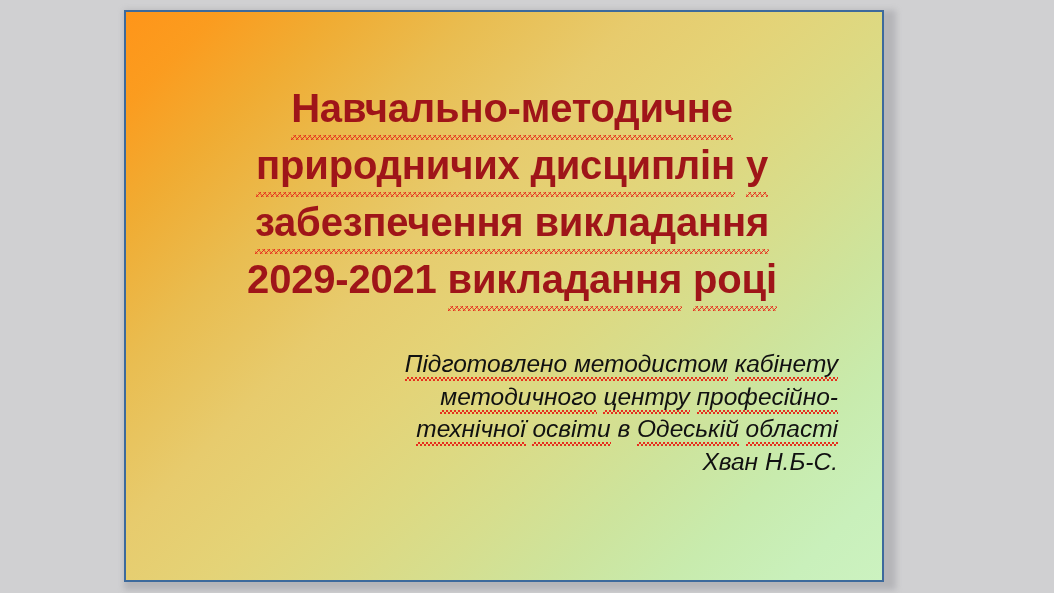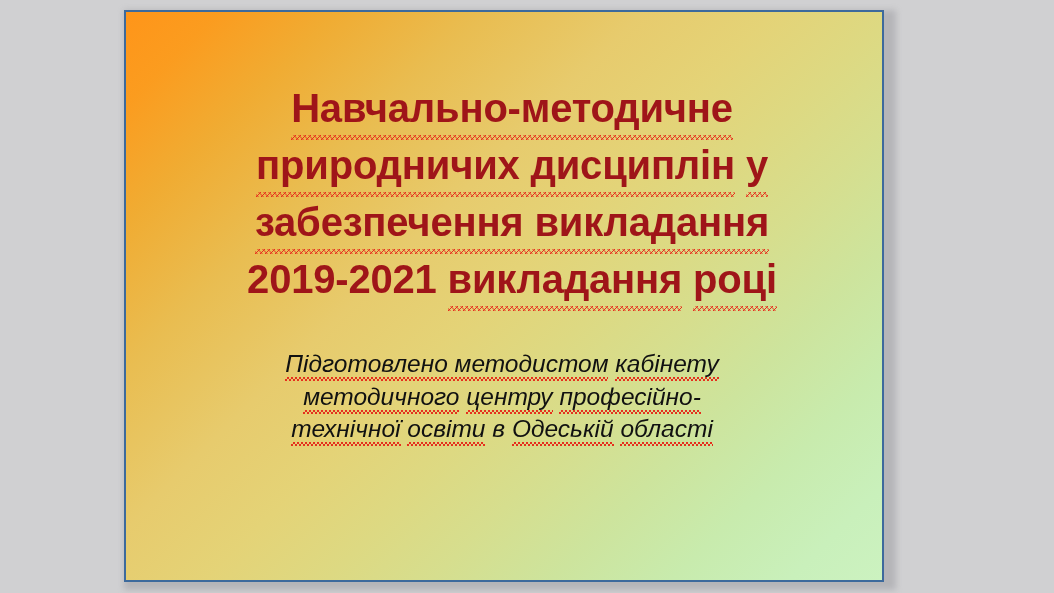--- a/index.html
+++ b/index.html
@@ -75,21 +75,21 @@
     letter-spacing: -0.2px;
     white-space: nowrap;
   }
 
   
   #subtitle-block {
     position: absolute;
     left: 40px;
     top: 336px;
     width: 672px;
-    text-align: center;
+    text-align: right;
   }
 
   #subtitle-block .sline {
     display: block;
     font-size: 24.5px;
     font-style: italic;
     font-weight: normal;
     line-height: 32.5px;
     color: #111111;
     white-space: nowrap;
@@ -140,29 +140,30 @@
   <div id="slide-bg"></div>
 
   <div id="title-block">
 
     <span class="tline"><span class="sq">Навчально-методичне</span></span>
 
     <span class="tline"><span class="sq">природничих дисциплін</span> <span class="sq">у</span></span>
 
     <span class="tline"><span class="sq">забезпечення викладання</span></span>
 
-    <span class="tline"><span>2019-2021</span> <span class="sq">викладання</span> <span class="sq">році</span></span>
+    <span class="tline"><span>2029-2021</span> <span class="sq">викладання</span> <span class="sq">році</span></span>
 
   </div>
 
   <div id="subtitle-block">
 
     <span class="sline"><span class="sq">Підготовлено методистом</span> <span class="sq">кабінету</span></span>
 
 
     <span class="sline"><span class="sq">методичного</span> <span class="sq">центру</span> <span class="sq">професійно-</span></span>
 
     <span class="sline"><span class="sq">технічної</span> <span class="sq">освіти</span> <span>в</span> <span class="sq">Одеській</span> <span class="sq">області</span></span>
 
+    <span class="sline"><span>Хван Н.Б-С.</span></span>
 
   </div>
 
 </div>
 
 </body></html>

